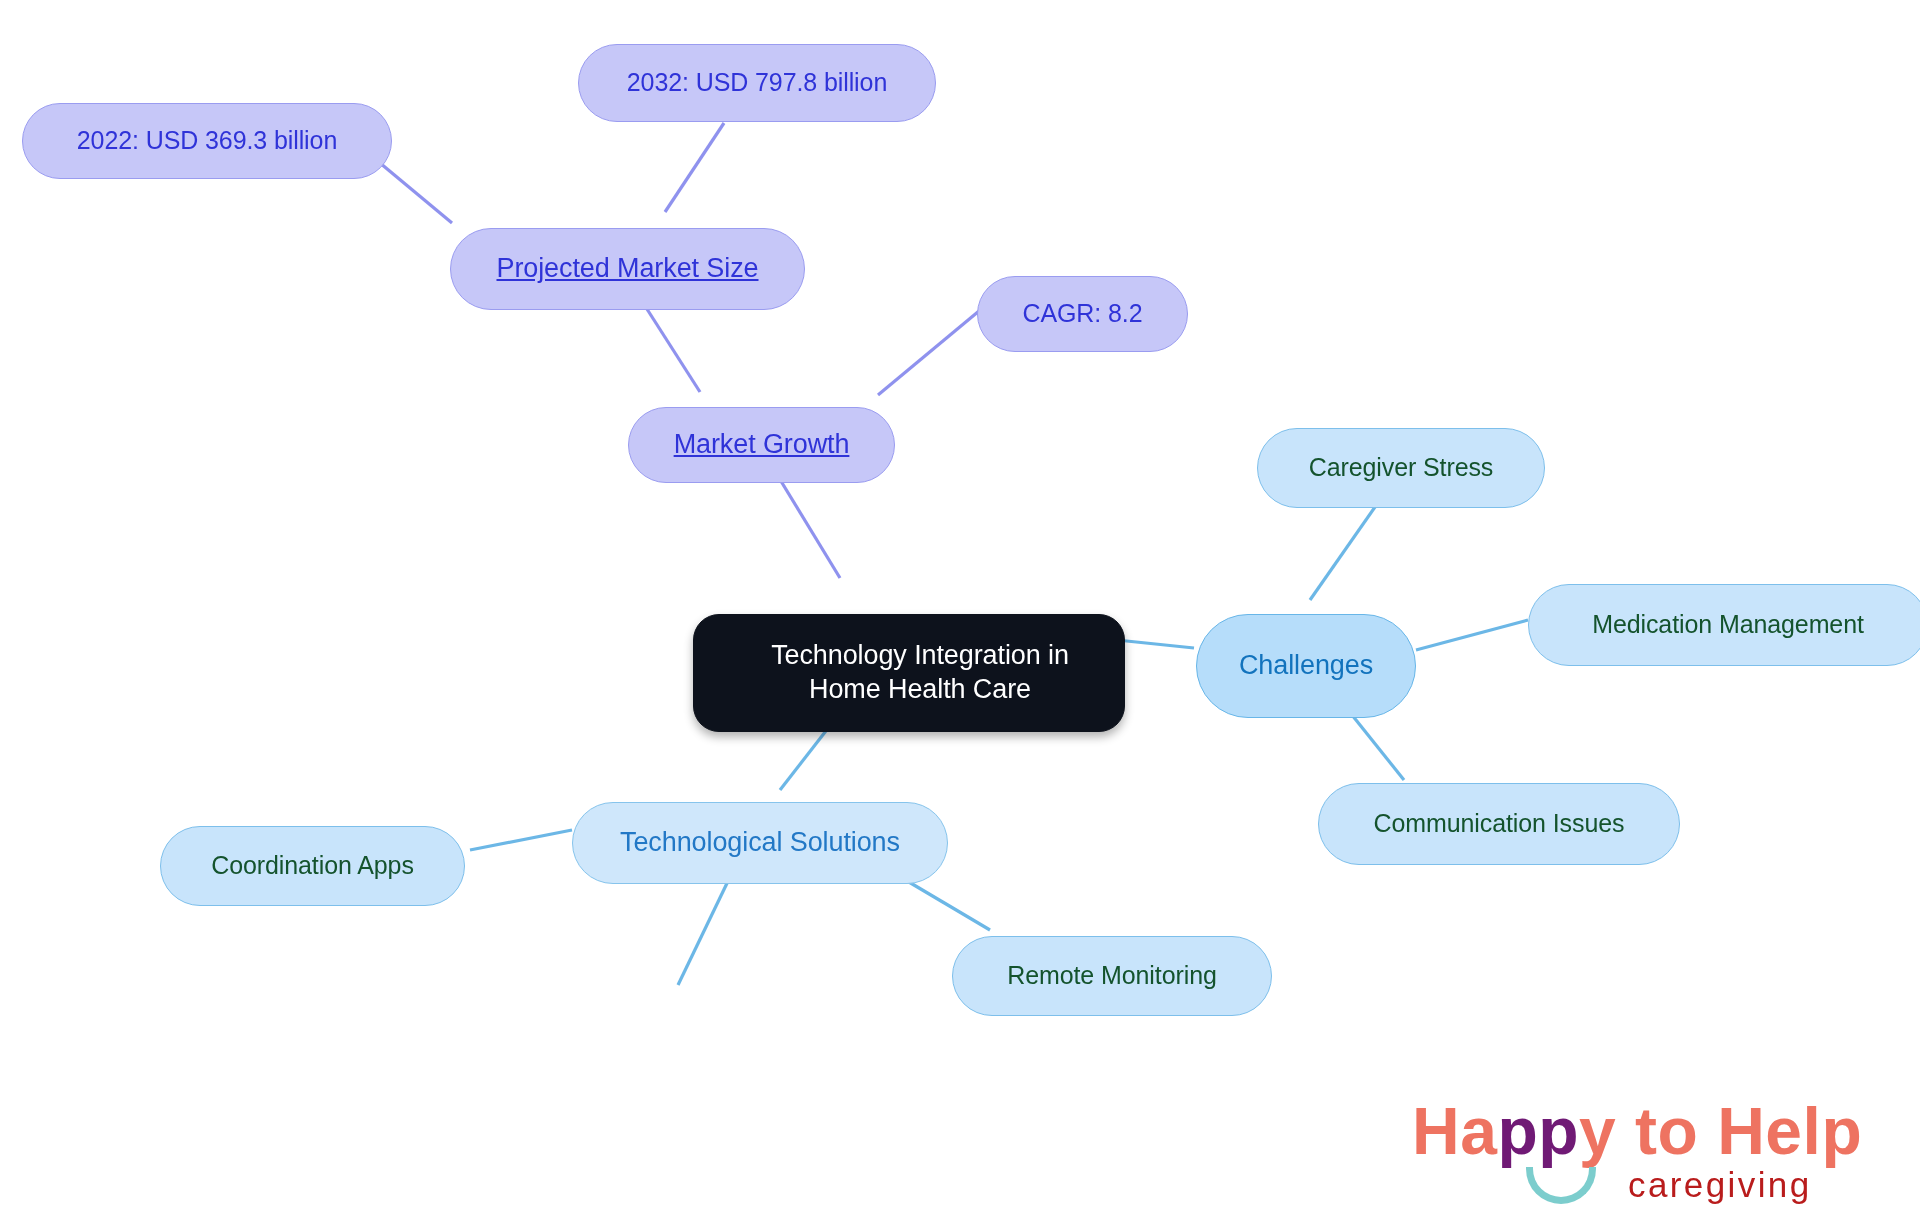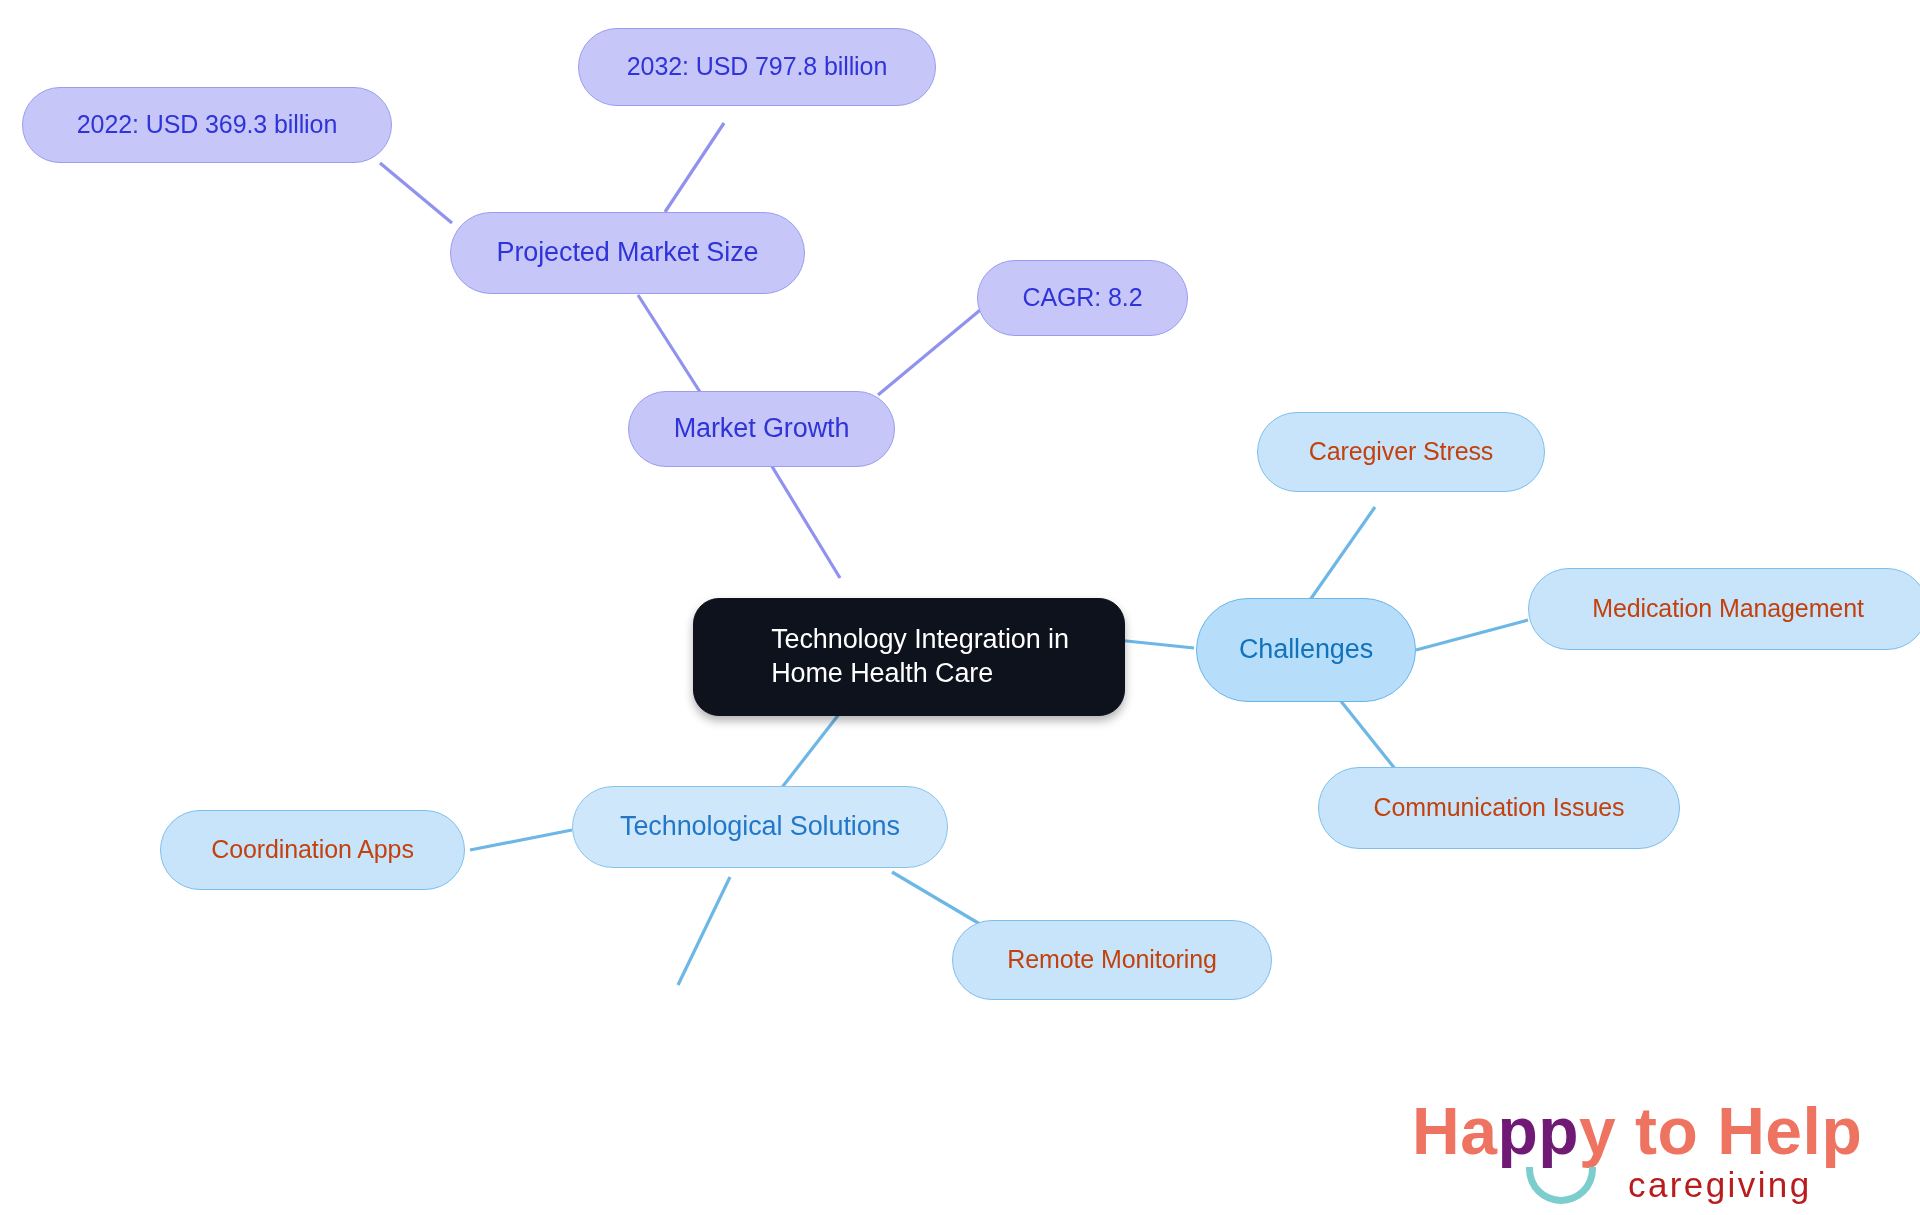--- a/index.html
+++ b/index.html
@@ -25,40 +25,42 @@
     width: 1920px;
     height: 1215px;
     pointer-events: none;
   }
   .node {
     position: absolute;
     box-sizing: border-box;
     display: flex;
     align-items: center;
     justify-content: center;
-    text-align: left;
+    text-align: center;
     border-radius: 999px;
     white-space: pre-line;
     line-height: 1.18;
     letter-spacing: -0.1px;
+    margin-top: 16px;
   }
   .node-root {
     border-radius: 26px;
     background: #0d121c;
     color: #ffffff;
     font-size: 27px;
     box-shadow: 0 5px 10px rgba(0,0,0,0.30);
     border: 1px solid #0d121c;
     line-height: 1.25;
   }
   .node-purple {
     background: #c6c7f8;
     border: 1.6px solid #9a9cf0;
     color: #2f33d8;
     font-size: 27px;
+    text-decoration: underline;
   }
   .node-purple-sub {
     background: #c6c7f8;
     border: 1.6px solid #9a9cf0;
     color: #2f33d8;
     font-size: 25px;
   }
   .node-blue {
     background: #b6ddfa;
     border: 1.6px solid #68b6e8;
@@ -67,21 +69,21 @@
   }
   .node-blue-light {
     background: #cfe7fb;
     border: 1.6px solid #86c4ec;
     color: #2278c6;
     font-size: 27px;
   }
   .node-blue-sub {
     background: #c8e4fb;
     border: 1.6px solid #7dbfeb;
-    color: #c2410c;
+    color: #14532d;
     font-size: 25px;
   }
   #logo {
     position: absolute;
     left: 1412px;
     top: 1093px;
     width: 490px;
     height: 112px;
   }
   .logo-main {

